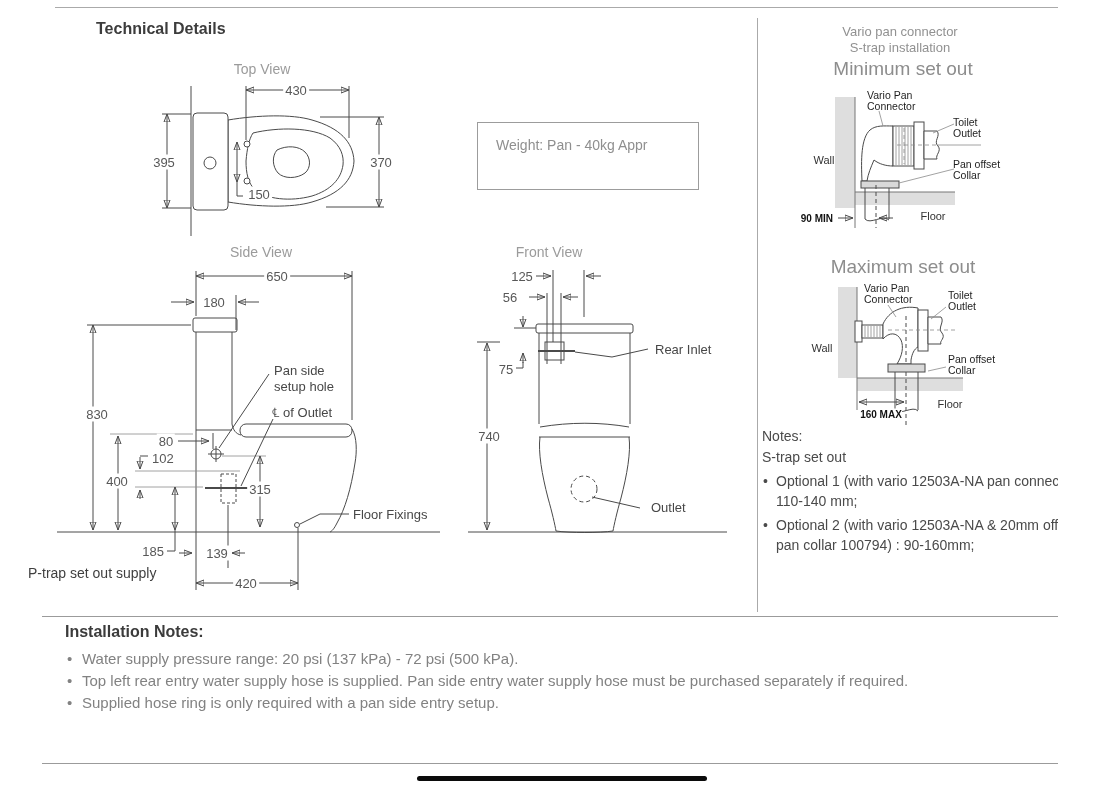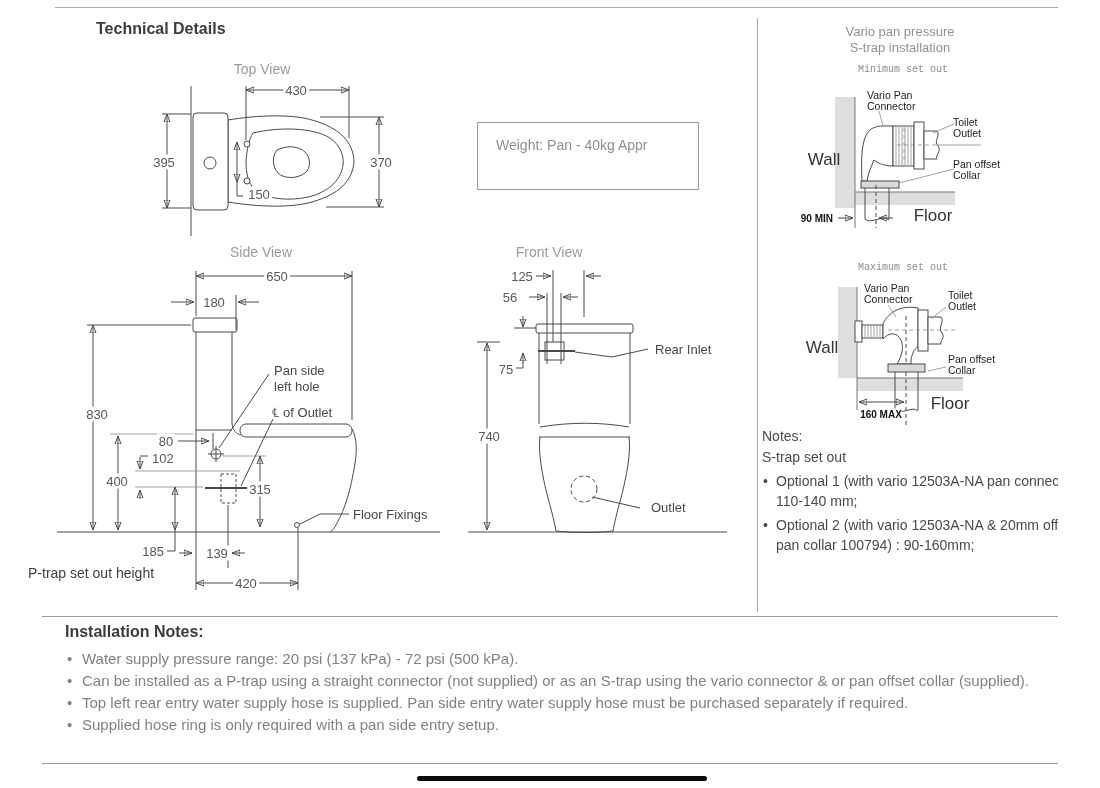--- a/index.html
+++ b/index.html
@@ -21,24 +21,24 @@
   #art .gray{stroke:#777;}
   #art .collar{fill:#d9d9d9;}
   
   .lbl{position:absolute;white-space:nowrap;transform:translate(-50%,-50%);
        font-size:13px;color:#585858;}
   .la{transform:translate(0,-50%);}
   .ra{transform:translate(-100%,-50%);}
   .dim{background:#fff;padding:0 2px;}
   .vtitle{font-size:14px;color:#9b9b9b;}
   .rtitle{font-size:13px;color:#919191;}
-  .rsub{font-size:10px;color:#8d8d8d;font-family:Liberation Mono, monospace;}
+  .rsub{font-size:19px;color:#8d8d8d;}
   .call{font-size:13px;color:#474747;}
   .sm{font-size:10.5px;color:#1e1e1e;line-height:11px;}
-  .wf{font-size:17px;color:#333;}
+  .wf{font-size:11px;color:#333;}
   .dimsm{font-size:10px;color:#111;font-weight:600;background:#fff;}
   .ptrap{font-size:14px;color:#3f3f3f;}
   .h1{position:absolute;font-size:16px;font-weight:bold;color:#3c3c3c;}
   
   .wbox{position:absolute;left:477px;top:122px;width:222px;height:68px;
         border:1px solid #9c9c9c;box-sizing:border-box;padding:13px 0 0 18px;}
   .wbox div{font-size:14px;color:#8f8f8f;line-height:19px;}
   
   .notes{position:absolute;left:762px;top:426px;width:336px;
          font-size:14px;color:#4a4a4a;line-height:20px;}
@@ -255,34 +255,34 @@
   <div class="lbl dim" style="left:214px;top:302px;">180</div>
   <div class="lbl dim" style="left:97px;top:414px;">830</div>
   <div class="lbl dim" style="left:166px;top:441px;">80</div>
   <div class="lbl dim la" style="left:150px;top:458px;">102</div>
   <div class="lbl dim" style="left:117px;top:481px;">400</div>
   <div class="lbl dim" style="left:260px;top:489px;text-align:right;">315</div>
   <div class="lbl dim ra" style="left:166px;top:551px;">185</div>
   <div class="lbl dim" style="left:217px;top:553px;">139</div>
   <div class="lbl dim" style="left:246px;top:583px;">420</div>
   <div class="lbl call la" style="left:274px;top:370px;">Pan side</div>
-  <div class="lbl call la" style="left:274px;top:386px;">left hole</div>
+  <div class="lbl call la" style="left:274px;top:386px;">setup hole</div>
   <div class="lbl call la" style="left:272px;top:412px;">℄ of Outlet</div>
   <div class="lbl call la" style="left:353px;top:514px;">Floor Fixings</div>
-  <div class="lbl ptrap la" style="left:28px;top:573px;">P-trap set out height</div>
+  <div class="lbl ptrap la" style="left:28px;top:573px;">P-trap set out supply</div>
 
   <div class="lbl vtitle" style="left:549px;top:252px;">Front View</div>
   <div class="lbl dim" style="left:522px;top:276px;">125</div>
   <div class="lbl dim" style="left:510px;top:297px;">56</div>
   <div class="lbl dim" style="left:506px;top:369px;">75</div>
   <div class="lbl dim" style="left:489px;top:436px;">740</div>
   <div class="lbl call la" style="left:655px;top:349px;">Rear Inlet</div>
   <div class="lbl call la" style="left:651px;top:507px;">Outlet</div>
 
-  <div class="lbl rtitle" style="left:900px;top:31px;">Vario pan pressure</div>
+  <div class="lbl rtitle" style="left:900px;top:31px;">Vario pan connector</div>
   <div class="lbl rtitle" style="left:900px;top:47px;">S-trap installation</div>
   <div class="lbl rsub" style="left:903px;top:69px;">Minimum set out</div>
   <div class="lbl sm la" style="left:867px;top:95px;">Vario Pan</div>
   <div class="lbl sm la" style="left:867px;top:106px;">Connector</div>
   <div class="lbl sm la" style="left:953px;top:122px;">Toilet</div>
   <div class="lbl sm la" style="left:953px;top:133px;">Outlet</div>
   <div class="lbl wf" style="left:824px;top:160px;">Wall</div>
   <div class="lbl sm la" style="left:953px;top:164px;">Pan offset</div>
   <div class="lbl sm la" style="left:953px;top:175px;">Collar</div>
   <div class="lbl dimsm ra" style="left:833px;top:218px;">90 MIN</div>
@@ -305,19 +305,18 @@
     <ul>
       <li>Optional 1 (with vario 12503A-NA pan connector) : 110-140 mm;</li>
       <li>Optional 2 (with vario 12503A-NA &amp; 20mm offset pan collar 100794) : 90-160mm;</li>
     </ul>
   </div>
 
   <div class="inst">
     <div class="ih">Installation Notes:</div>
     <ul>
       <li>Water supply pressure range: 20 psi (137 kPa) - 72 psi (500 kPa).</li>
-      <li>Can be installed as a P-trap using a straight connector (not supplied) or as an S-trap using the vario connector &amp; or pan offset collar (supplied).</li>
       <li>Top left rear entry water supply hose is supplied. Pan side entry water supply hose must be purchased separately if required.</li>
       <li>Supplied hose ring is only required with a pan side entry setup.</li>
     </ul>
   </div>
 
 </div>
 
 </body></html>

